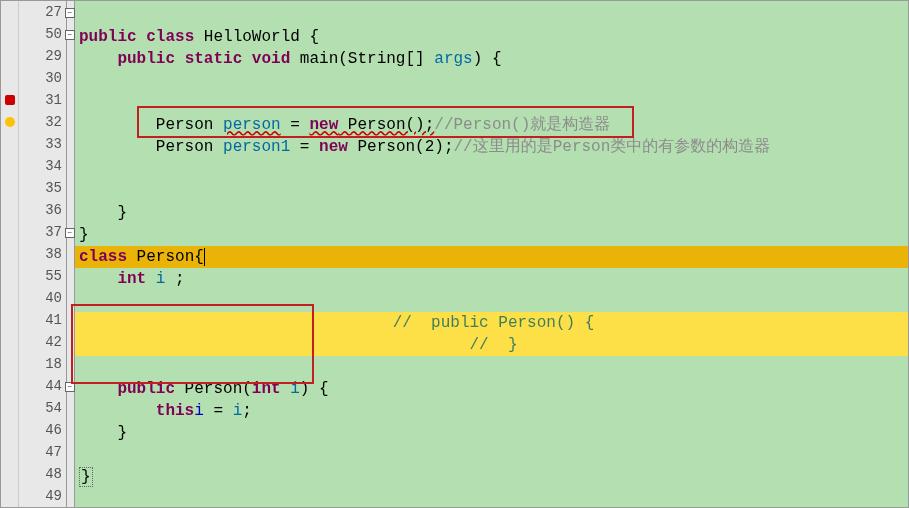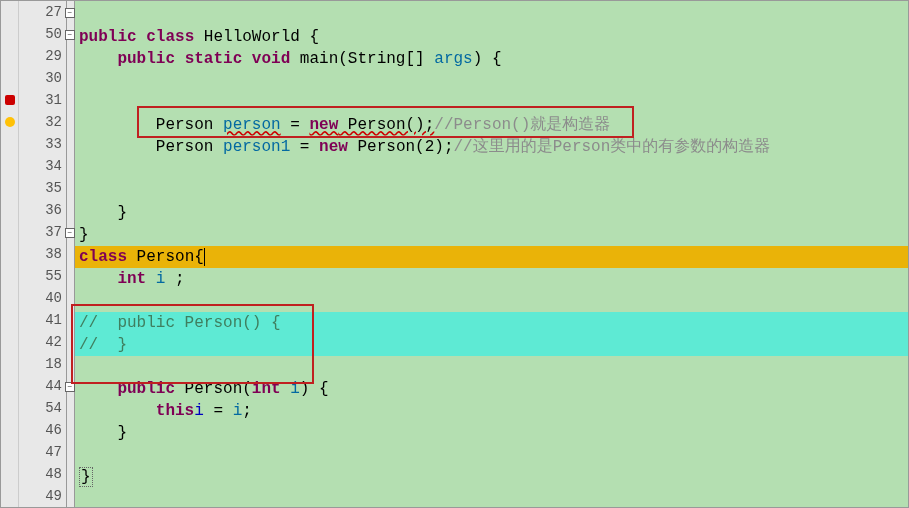--- a/index.html
+++ b/index.html
@@ -77,21 +77,22 @@
     .line {
       height: 22px;
       line-height: 22px;
       white-space: pre;
       padding-left: 4px;
     }
     .line.current {
       background: #eab308;
     }
     .line.warn-bg {
-      background: #5eead4;
+      background: #fde047;
+      text-align: center;
     }
     .kw { color: #7F0055; font-weight: bold; }
     .var { color: #0369a1; }
     .cmt { color: #3F7F5F; }
     .cmt-gray { color: #8C8C8C; }
     .err { text-decoration: wavy underline #C00; }
     .caret {
       display: inline-block;
       width: 1px;
       height: 18px;

